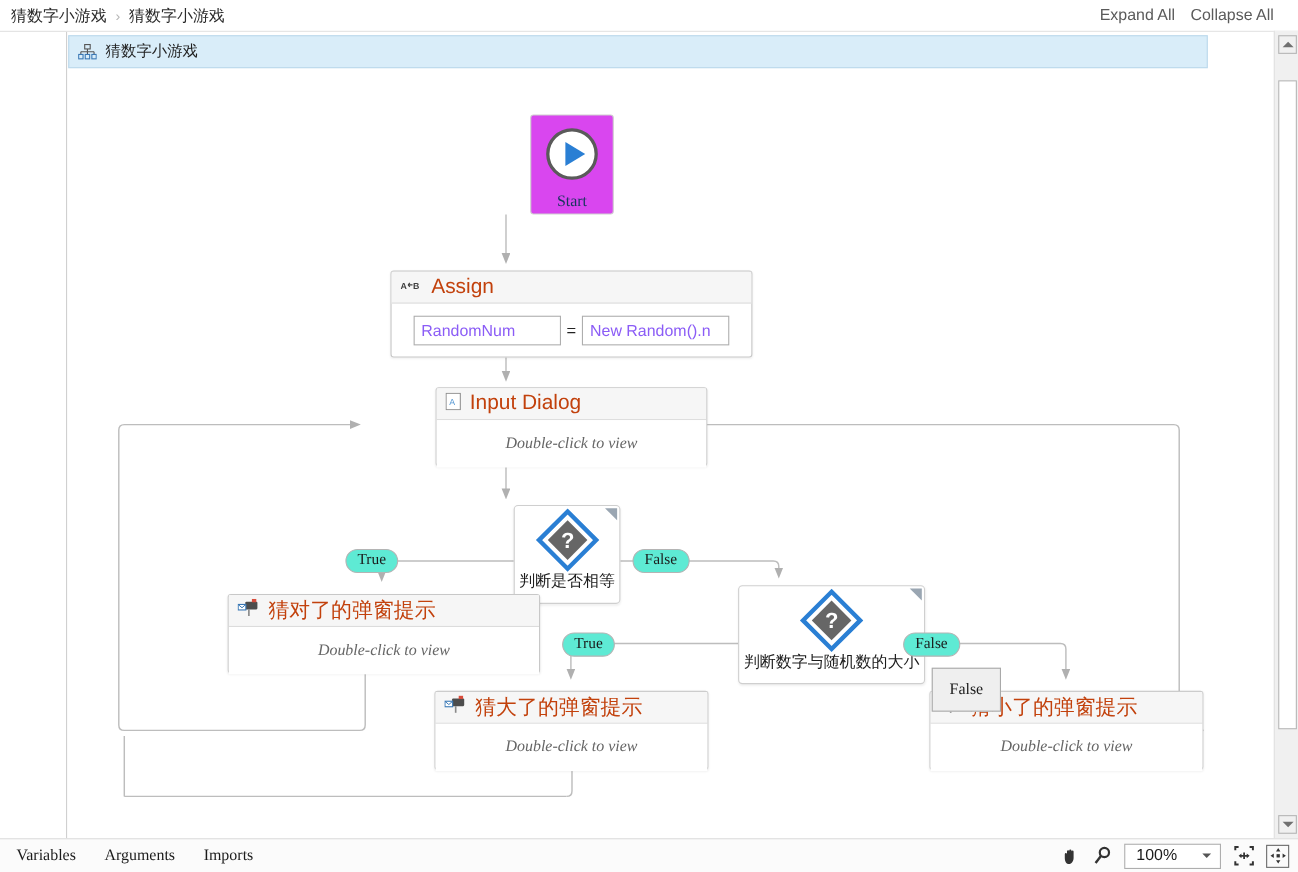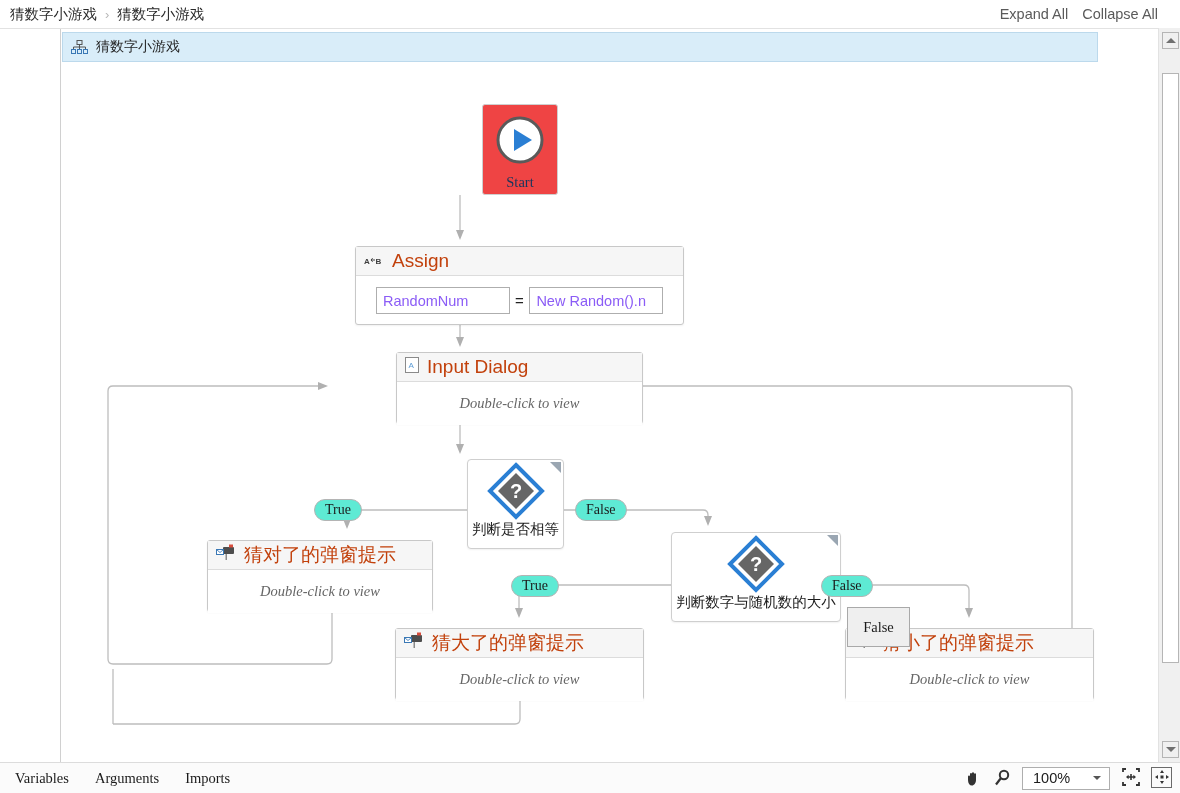--- a/index.html
+++ b/index.html
@@ -94,21 +94,21 @@
   }
   .dbl-hint {
     font-size: 14.5px; color: #666666;
     font-style: italic; font-family: "Liberation Serif","DejaVu Serif",serif;
   }
 
   
   #node-start {
     position: absolute; left: 421px; top: 75px;
     width: 76px; height: 91px;
-    background: #ef4444; border: 1px solid #cfcfcf;
+    background: #d946ef; border: 1px solid #cfcfcf;
     border-radius: 3px;
     display: flex; flex-direction: column;
     align-items: center; justify-content: flex-start;
     padding-top: 9px;
   }
   #start-label {
     font-size: 14.5px; color: #17365d; margin-top: 4px;
     font-family: "Liberation Serif","DejaVu Serif",serif;
   }
 
@@ -130,21 +130,21 @@
   #assign-left  { width: 135px; }
   #assign-right { width: 135px; }
   #assign-eq {
     width: 20px; text-align: center; font-size: 15px; color: #222;
   }
 
   
   #node-input-dialog { left: 335px; top: 323px; width: 247px; height: 72px; }
 
   
-  #node-msg-correct { left: 146px; top: 511px; width: 226px; height: 72px; }
+  #node-msg-correct { left: 146px; top: 511px; width: 284px; height: 72px; }
   #node-msg-bigger  { left: 334px; top: 599px; width: 249px; height: 72px; }
   #node-msg-smaller { left: 784px; top: 599px; width: 249px; height: 72px; }
 
   
   .decision {
     position: absolute;
     background: #ffffff; border: 1px solid #cfcfcf;
     border-radius: 4px;
     box-shadow: 0 1px 2px rgba(0,0,0,0.06);
   }
@@ -227,21 +227,21 @@
     background: #fbfbfb;
     border-top: 1px solid #dcdcdc;
     display: flex; align-items: center;
   }
   .status-tab {
     font-size: 14.5px; color: #1b1b1b;
     padding: 0 13px; cursor: pointer; white-space: nowrap; font-family: Liberation Serif, serif;
   }
   .status-tab:first-child { margin-left: 2px; }
   #status-right {
-    margin-left: auto; display: flex; 
+    margin-left: auto; display: flex; align-items: center;
     gap: 10px; margin-right: 8px;
   }
   .si-btn { cursor: pointer; display:flex; align-items:center; justify-content:center; }
   #zoom-select {
     width: 88px; height: 23px;
     border: 1px solid #aeaeae; background: #ffffff;
     display: flex; align-items: center;
     padding-left: 10px; position: relative;
     font-size: 14.5px; color: #1b1b1b; cursor: pointer;
   }

